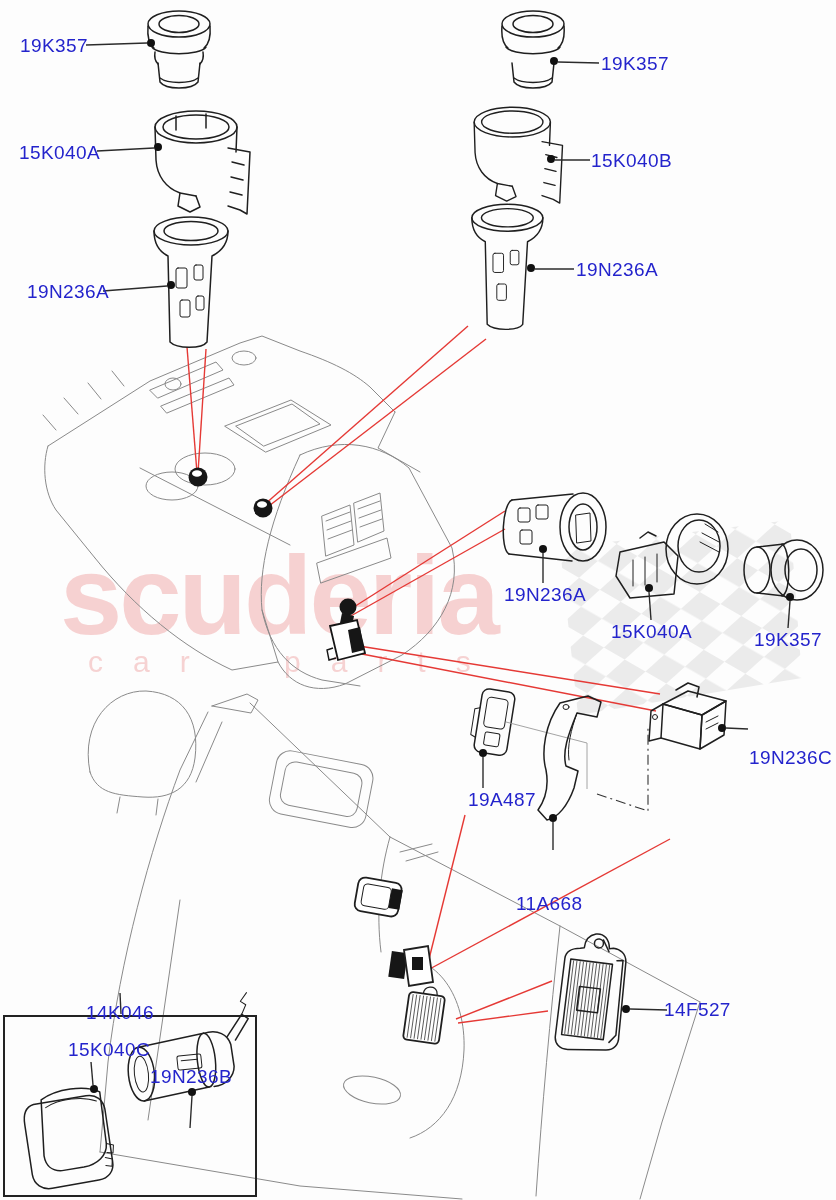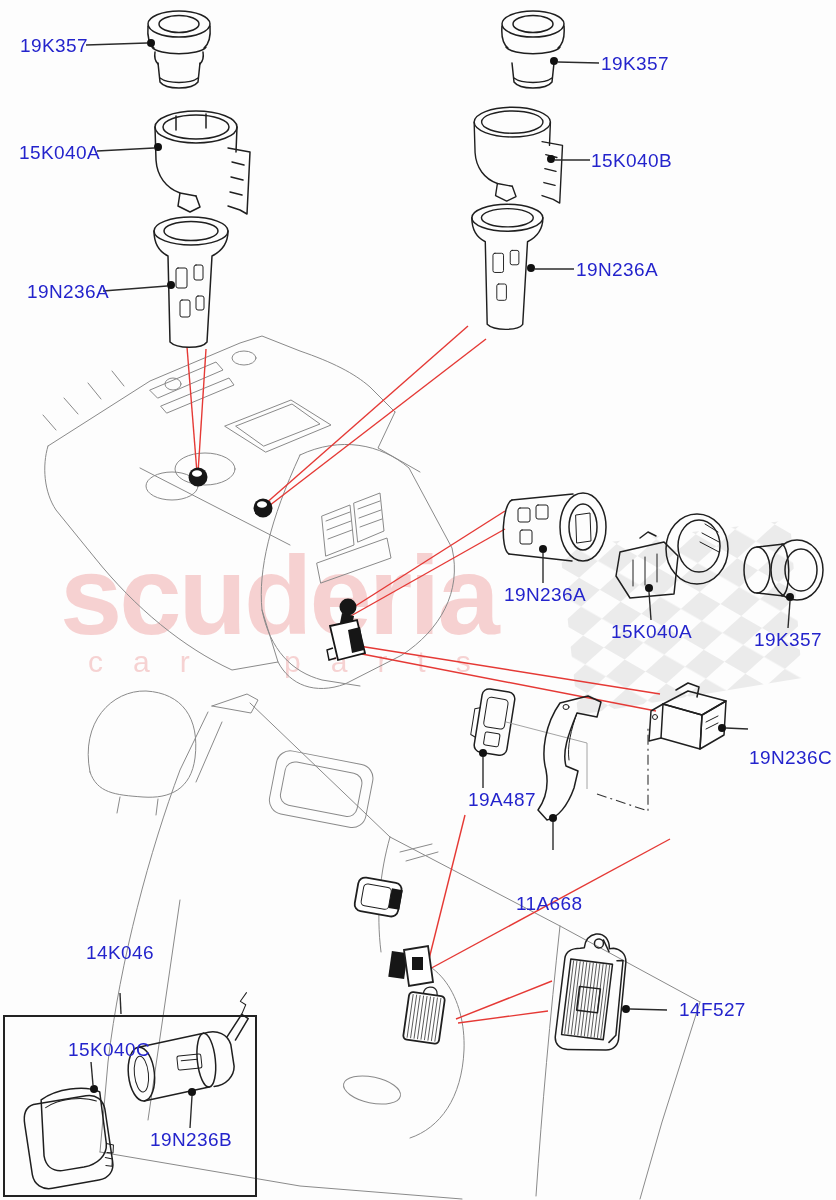--- a/index.html
+++ b/index.html
@@ -304,18 +304,18 @@
 <div class="part-label" style="left:27px;top:281px">19N236A</div>
 <div class="part-label" style="left:601px;top:53px">19K357</div>
 <div class="part-label" style="left:591px;top:150px">15K040B</div>
 <div class="part-label" style="left:576px;top:259px">19N236A</div>
 <div class="part-label" style="left:504px;top:584px">19N236A</div>
 <div class="part-label" style="left:611px;top:621px">15K040A</div>
 <div class="part-label" style="left:754px;top:629px">19K357</div>
 <div class="part-label" style="left:468px;top:789px">19A487</div>
 <div class="part-label" style="left:516px;top:893px">11A668</div>
 <div class="part-label" style="left:749px;top:747px">19N236C</div>
-<div class="part-label" style="left:86px;top:942px">14K046</div>
+<div class="part-label" style="left:86px;top:1002px">14K046</div>
 <div class="part-label" style="left:68px;top:1039px">15K040C</div>
-<div class="part-label" style="left:150px;top:1129px">19N236B</div>
-<div class="part-label" style="left:679px;top:999px">14F527</div>
+<div class="part-label" style="left:150px;top:1066px">19N236B</div>
+<div class="part-label" style="left:664px;top:999px">14F527</div>
 
 </div>
 
 </body></html>

